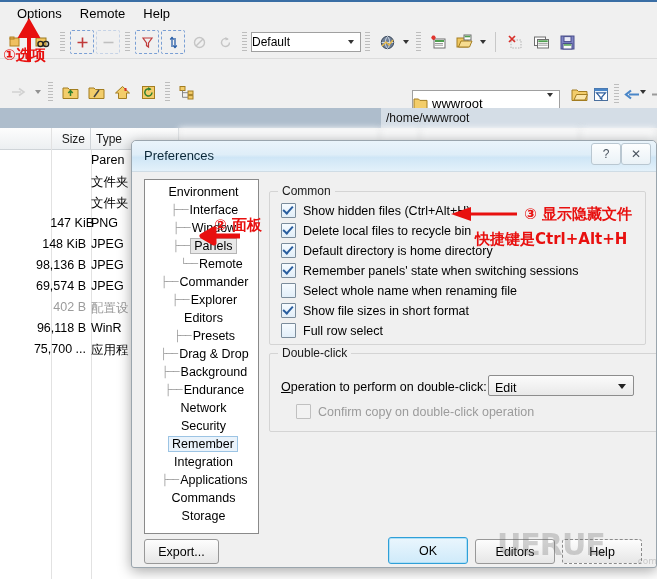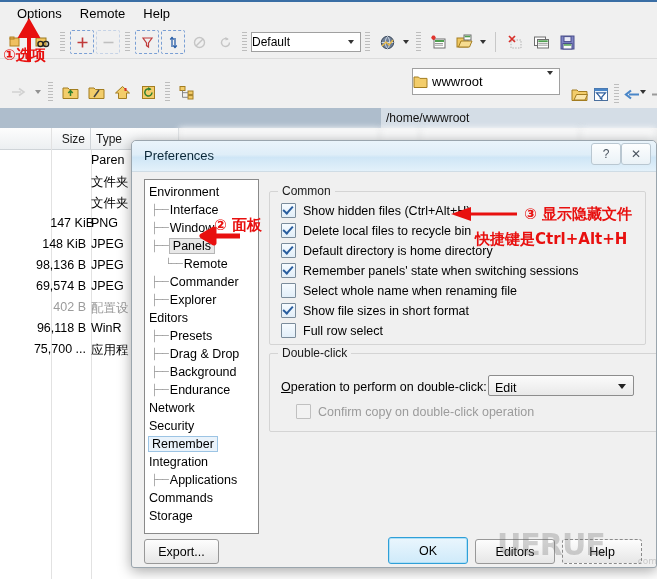--- a/index.html
+++ b/index.html
@@ -37,21 +37,21 @@
            border-top:4px solid #333;margin:0 3px;}
 
   .combo{width:110px;height:20px;background:#fff;border:1px solid #a0a0a0;display:flex;align-items:center;
          box-sizing:border-box;font-size:12px;position:relative;}
   .combo .cbtn{position:absolute;right:1px;top:1px;width:16px;height:16px;display:flex;align-items:center;justify-content:center;}
 
   
   .ic{display:block;}
 
   
-  .pathcombo{position:absolute;left:412px;top:68px;width:148px;height:27px;background:#fff;border:1px solid #a0a0a0;
+  .pathcombo{position:absolute;left:412px;top:90px;width:148px;height:27px;background:#fff;border:1px solid #a0a0a0;
              display:flex;align-items:center;box-sizing:border-box;}
   .pathcombo .lbl{font-size:13px;margin-left:4px;}
 
   
   .bluebar{position:absolute;left:0;top:108px;width:657px;height:20px;background:#aebdcc;}
   .bluebar.right{left:381px;width:276px;background:#d4dde6;}
   .pathtext{position:absolute;left:386px;top:111px;font-size:12px;color:#111;}
 
   .hdr{position:absolute;top:128px;height:22px;background:linear-gradient(to bottom,#fdfdfd,#eceff1);
        border-bottom:1px solid #cfd4d8;border-right:1px solid #cfd4d8;box-sizing:border-box;
@@ -74,21 +74,21 @@
   #dlgtitle{position:absolute;left:12px;top:7px;font-size:13px;color:#0b2838;}
   .titlebtn{position:absolute;top:2px;width:28px;height:20px;border:1px solid #b9c7d1;border-radius:3px;
             background:linear-gradient(to bottom,#fdfefe,#eaf2f7);display:flex;align-items:center;
             justify-content:center;font-size:12px;color:#4a5560;}
   #btn-help-title{right:35px;}
   #btn-close-title{right:5px;}
 
   
   #tree{position:absolute;left:12px;top:38px;width:115px;height:355px;background:#fff;border:1px solid #8a8a8a;
         font-size:12.5px;overflow:hidden;padding-top:3px;box-sizing:border-box;}
-  .tnode{height:18px;display:flex;align-items:center;white-space:nowrap;padding-left:4px;}
+  .tnode{height:18px;display:flex;align-items:center;white-space:nowrap;padding-left:4px;justify-content:center;}
   .tnode .tw{color:#9a9a9a;font-size:11px;letter-spacing:-1px;margin-right:2px;font-family:"Liberation Mono",monospace;}
   .tnode .tl{color:#000;}
   .tnode.sel .tl{background:#e8e8e8;border:1px solid #b5b5b5;padding:0 3px;margin-left:-1px;}
   .tnode.focus .tl{background:#eaf3fb;border:1px solid #9cc4e4;padding:0 3px;margin-left:-1px;}
   .ind1{padding-left:6px;}
   .ind2{padding-left:20px;}
 
   
   .gbox{position:absolute;border:1px solid #d4d4d4;border-radius:2px;background:transparent;}
   .gbox > .gtitle{position:absolute;top:-8px;left:8px;background:#f0f0f0;padding:0 4px;font-size:12px;color:#1a1a1a;}

